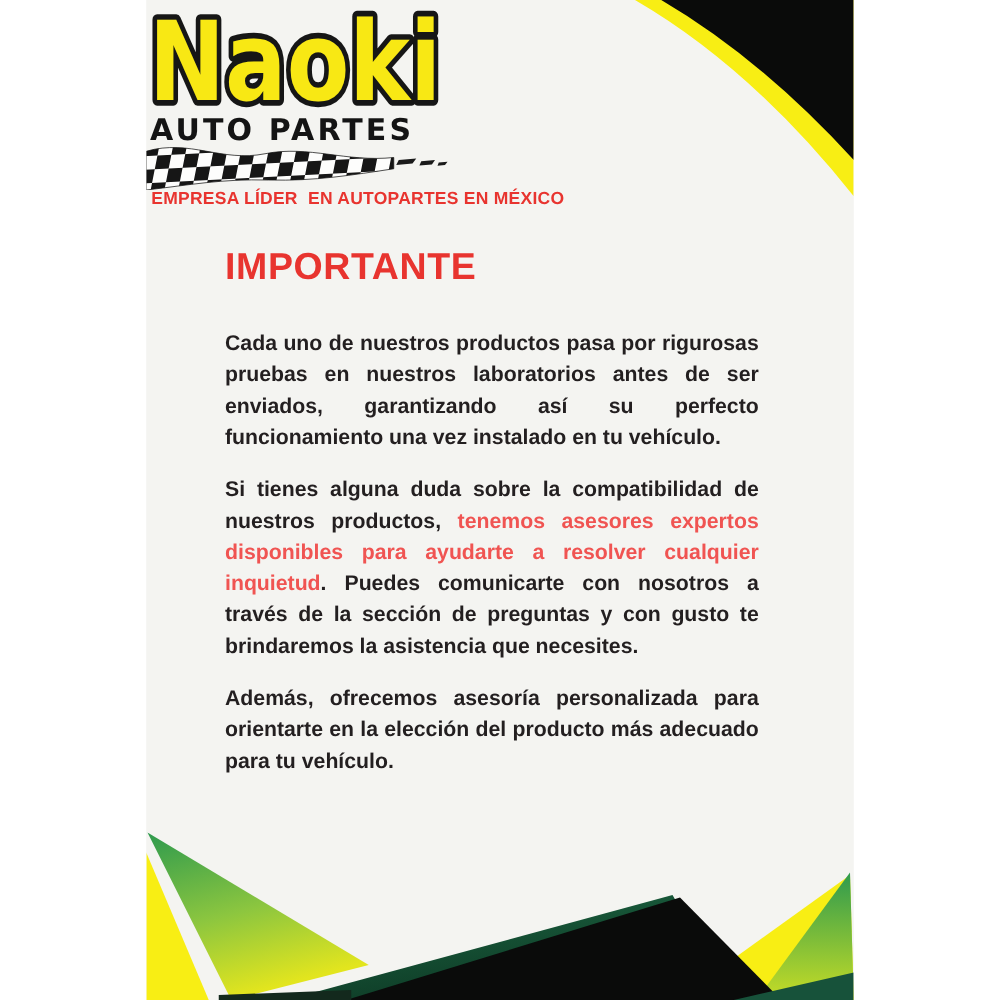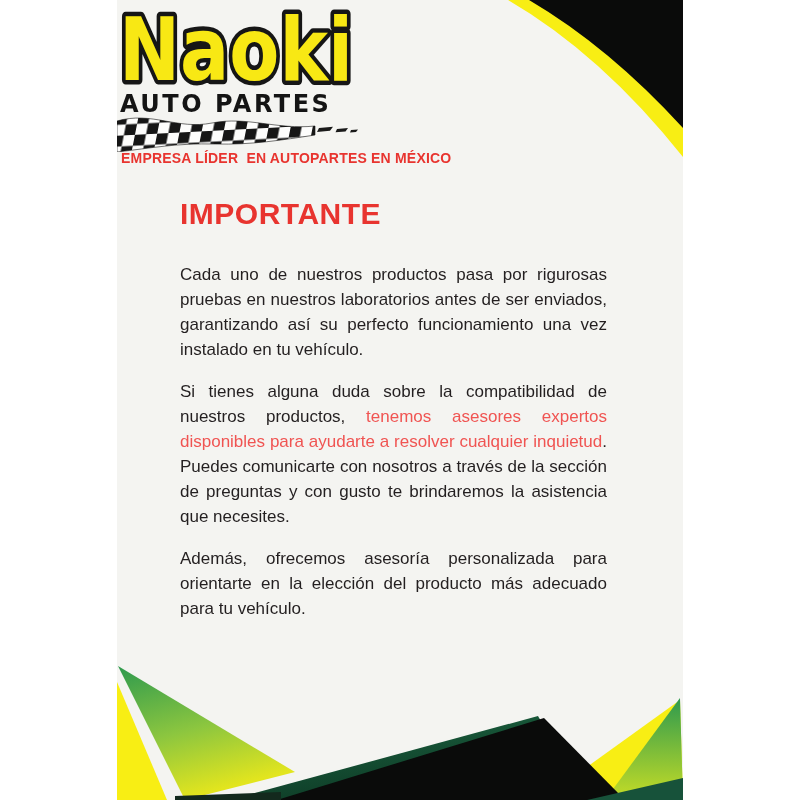--- a/index.html
+++ b/index.html
@@ -43,21 +43,21 @@
   .content { position:absolute; left:63px; top:197px; width:443px; }
   .content h1 {
     margin:0 0 31px 0;
     font-size:30px; line-height:34px;
     font-weight:800; letter-spacing:.5px;
     color:var(--accent-red,#ee3a36);
   }
   .content p {
     margin:0 16px 17px 0;
     font-size:17px; line-height:25px;
-    font-weight:400;
+    font-weight:700;
     color:var(--text-dark,#231f20);
     text-align:justify;
   }
   .hl { color:var(--highlight-red,#f05452); }
   
   .deco { position:absolute; left:0; pointer-events:none; display:block; }
   .deco-top { top:0; width:566px; height:170px; }
   .deco-bottom { bottom:0; width:566px; height:140px; }
 </style>
 </head>

